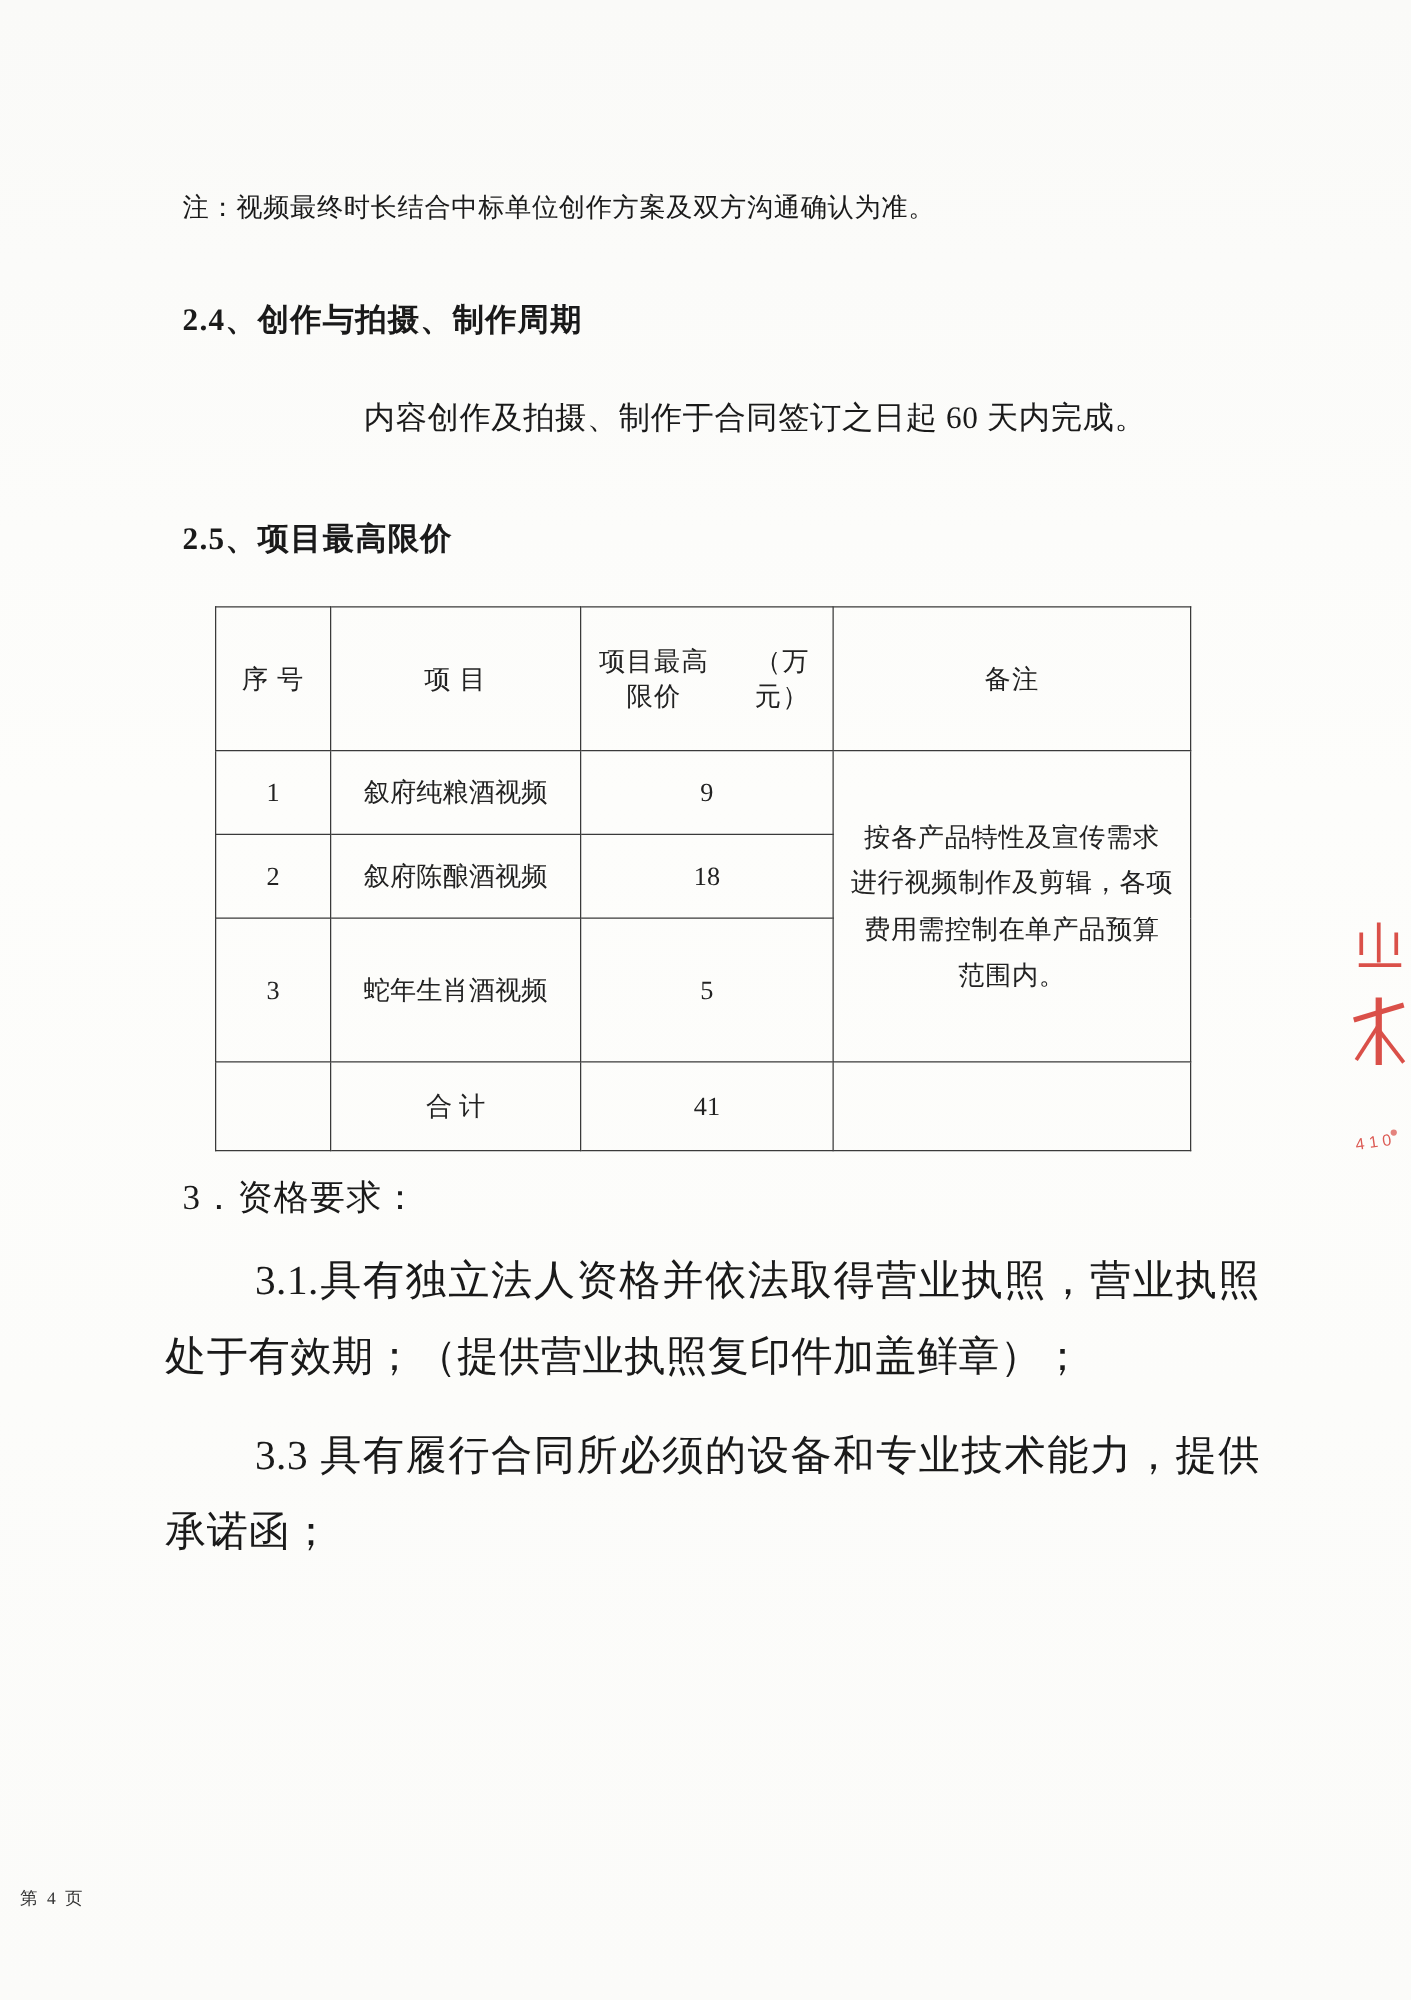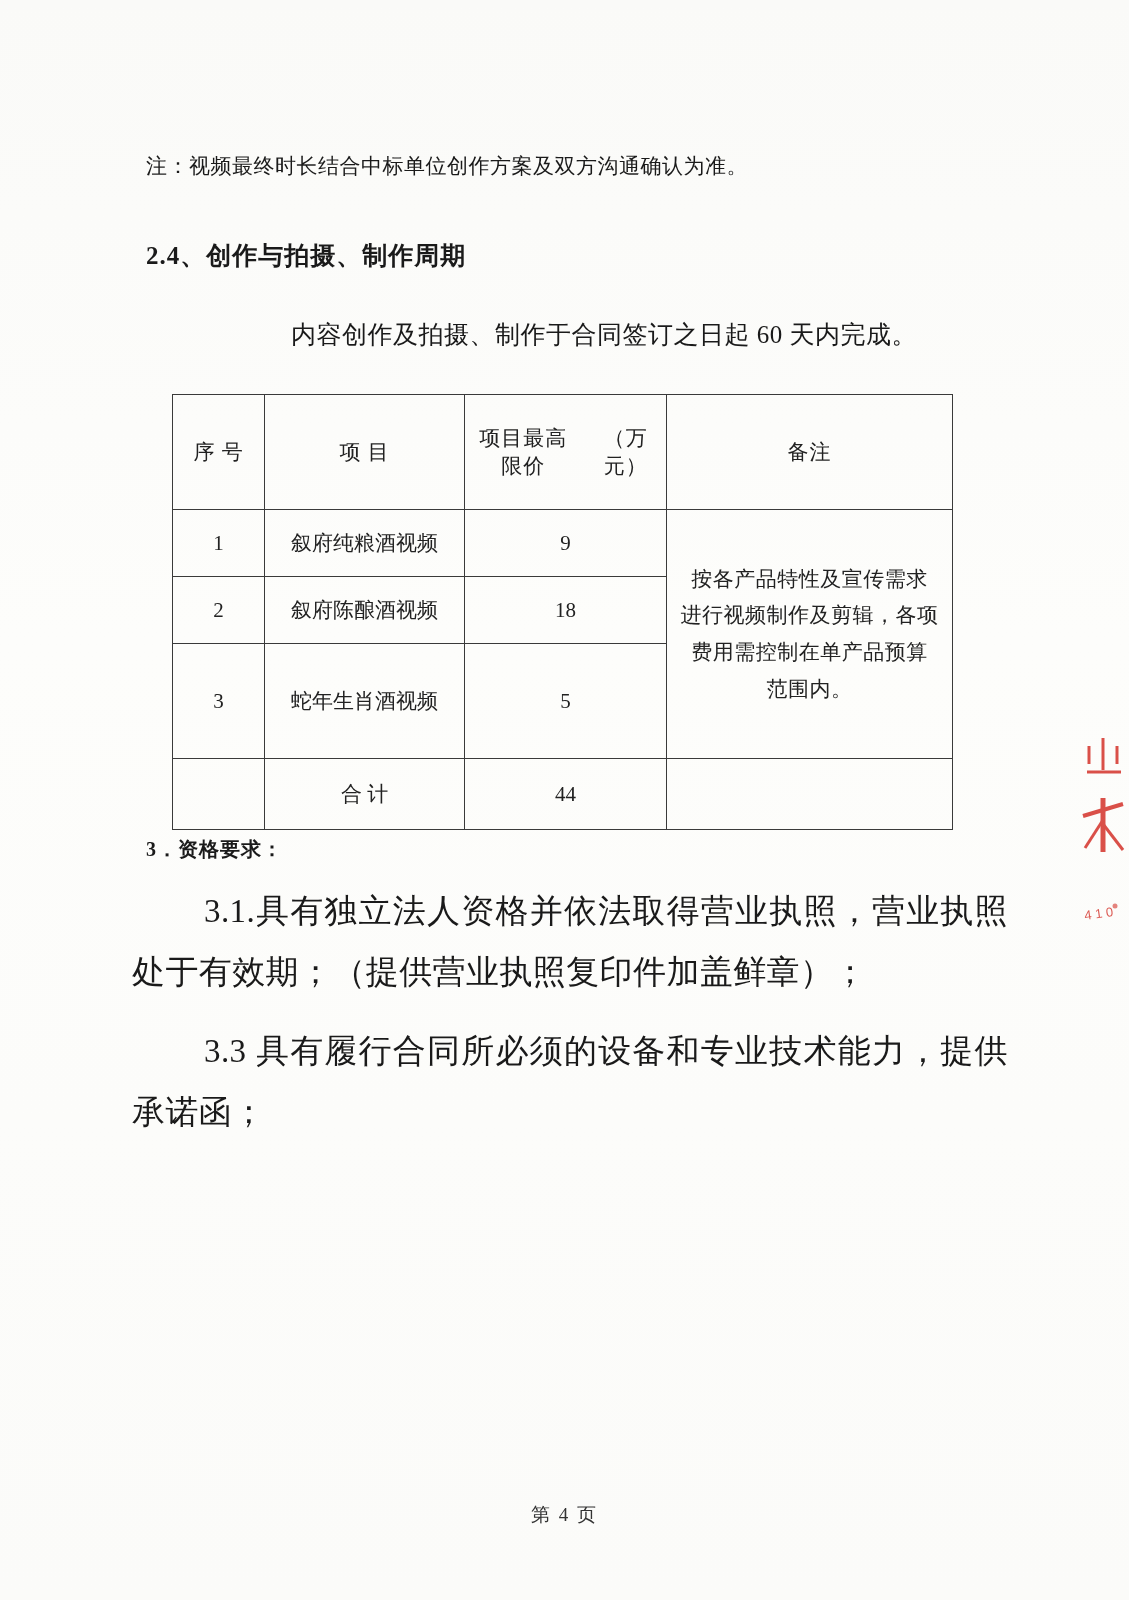--- a/index.html
+++ b/index.html
@@ -100,42 +100,41 @@
     line-height: 1.75;
     font-size: 20px;
     letter-spacing: 0.5px;
   }
   .note-cell div { white-space: nowrap; }
 
   .empty-cell { border-top: 1px solid #3a3a3a; }
 
   
   .sec3-title {
-    font-size: 20px;
-    font-weight: bold;
-    letter-spacing: 1px;
-    margin: 6px 0 0 18px;
+    font-size: 28px;
+    font-weight: normal;
+    letter-spacing: 1px;
+    margin: 18px 0 0 18px;
   }
   .sec3-p {
     font-size: 33px;
     line-height: 1.85;
     letter-spacing: 0.4px;
     margin: 18px 0 0 4px;
     text-align: justify;
   }
   .sec3-p .ind { display: inline-block; width: 72px; }
 
   
   .footer {
     position: absolute;
-    left: 0;
+    left: 16px;
     right: 0;
     bottom: 72px;
-    text-align: center;
-    font-size: 19px;
+    font-size: 14px;
     color: #333;
     letter-spacing: 2px;
   }
 
   
   .stamp {
     position: absolute;
     right: 0px;
     top: 720px;
     width: 70px;
@@ -150,20 +149,21 @@
 <div class="page">
 
   <div class="content">
 
     <p class="note-line">注：视频最终时长结合中标单位创作方案及双方沟通确认为准。</p>
 
     <h3 class="heading">2.4、创作与拍摄、制作周期</h3>
 
     <p class="para">内容创作及拍摄、制作于合同签订之日起 60 天内完成。</p>
 
+    <h3 class="heading-2">2.5、项目最高限价</h3>
 
     <table class="price-table">
       <colgroup>
         <col class="col-no">
           <col class="col-item">
           <col class="col-price">
           <col class="col-note">
       </colgroup>
       <thead>
         <tr>
@@ -196,21 +196,21 @@
           <td>18</td>
         </tr>
         <tr class="row-3">
           <td>3</td>
           <td>蛇年生肖酒视频</td>
           <td>5</td>
         </tr>
         <tr class="row-sum">
           <td></td>
           <td>合 计</td>
-          <td>44</td>
+          <td>41</td>
           <td class="empty-cell"></td>
         </tr>
       </tbody>
     </table>
 
     <h3 class="sec3-title">3．资格要求：</h3>
 
     <p class="sec3-p"><span class="ind"></span><span>3.1.具有独立法人资格并依法取得营业执照，营业执照处于有效期；（提供营业执照复印件加盖鲜章）；</span></p>
     <p class="sec3-p"><span class="ind"></span><span>3.3 具有履行合同所必须的设备和专业技术能力，提供承诺函；</span></p>
 

